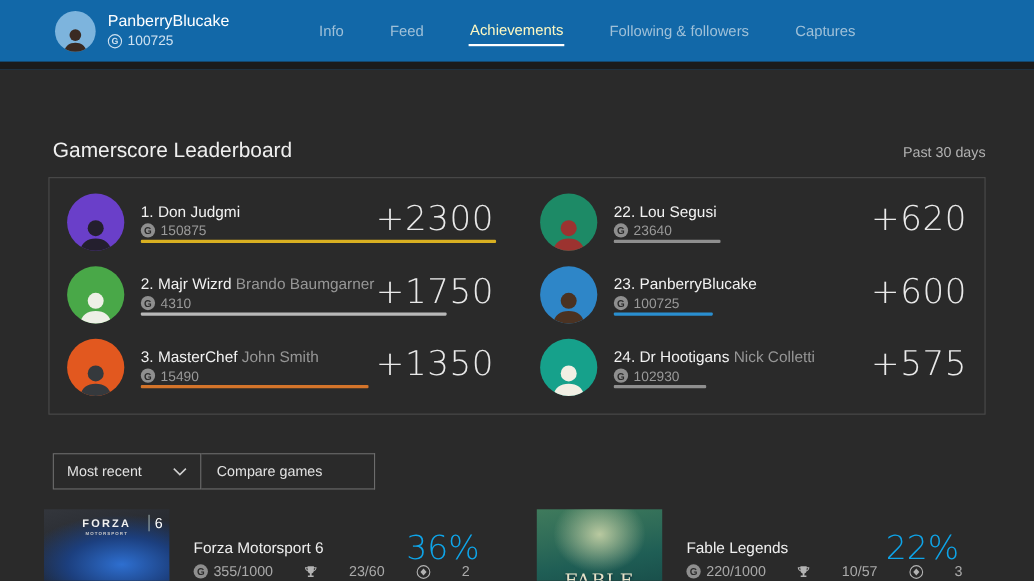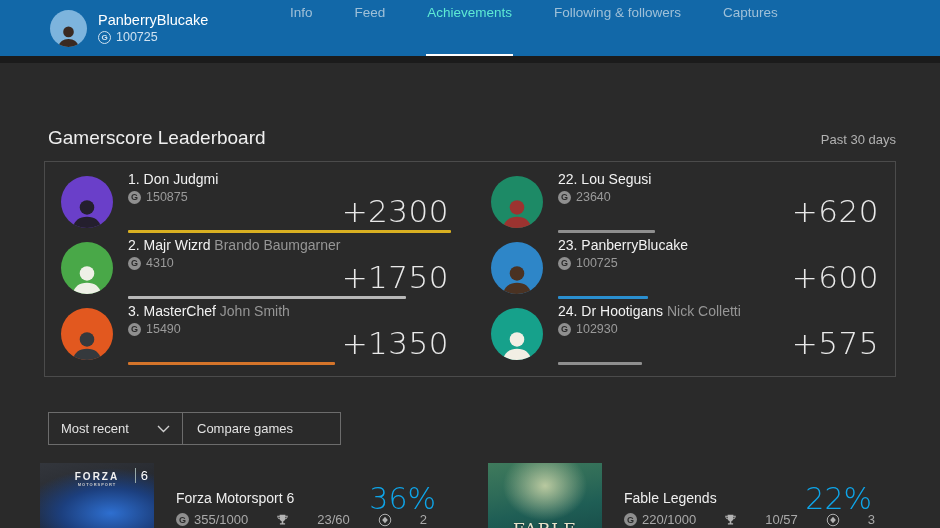--- a/index.html
+++ b/index.html
@@ -21,40 +21,40 @@
   }
   .profile-avatar svg { position:absolute; bottom:-3px; left:4px; width:29px; height:29px; color:#3a2a22; }
   .profile-text { margin-left:11px; }
   .profile-name { font-size:14.5px; color:#ffffff; }
   .profile-score { font-size:12.5px; color:#cfe2f1; display:flex; align-items:center; margin-top:2px; }
   .gring {
     display:inline-flex; align-items:center; justify-content:center;
     width:13px; height:13px; border:1px solid #cfe2f1; border-radius:50%;
     font-size:8px; font-weight:bold; margin-right:5px; color:#cfe2f1;
   }
-  .tabs { position:absolute; left:289px; top:0; height:100%; display:flex; gap:40px; }
+  .tabs { position:absolute; left:289px; top:0; height:100%; display:flex; align-items:center; gap:40px; }
   .tab { font-size:13.5px; color:#9fc0d8; padding:5px 1px; cursor:pointer; }
-  .tab.active { color:#5eead4; border-bottom:2px solid #ffffff; }
+  .tab.active { color:#fef9c3; border-bottom:2px solid #ffffff; }
   
   .section-head { display:flex; align-items:baseline; margin:20px 44px 0 48px; }
   .section-title { font-size:19px; font-weight:normal; color:#efefef;margin-top:44px; }
   .section-period { margin-left:auto; font-size:13px; color:#b2b2b2; }
   
   .lb-panel {
     margin:12px 44px 0 44px; border:1px solid #4b4b4b;
     padding:7px 14px 9px 16px;
     display:grid; grid-template-columns:1fr 1fr; column-gap:40px;
   }
   .entry { display:flex; align-items:center; height:66px; cursor:pointer; }
   .avatar {
     width:52px; height:52px; border-radius:50%; overflow:hidden;
     position:relative; flex:0 0 auto;
   }
   .avatar svg { position:absolute; bottom:-4px; left:7px; width:38px; height:38px; }
-  .entry-body { flex:1; margin-left:15px; position:relative; padding-bottom:29px; min-width:0; }
+  .entry-body { flex:1; margin-left:15px; position:relative; padding-bottom:4px; min-width:0; }
   .entry-line1 { font-size:14px; color:#f2f2f2; white-space:nowrap; }
   .entry-line1 .realname { color:#969696; }
   .entry-line2 { font-size:12.5px; color:#9a9a9a; display:flex; align-items:center; margin-top:3px; }
   .gdot {
     display:inline-flex; align-items:center; justify-content:center;
     width:13px; height:13px; border-radius:50%; background:#8f8f8f;
     color:#2b2b2b; font-size:9px; font-weight:bold; margin-right:5px; flex:0 0 auto;
   }
   .entry-bar { position:absolute; left:0; bottom:0; height:3px; border-radius:1px; }
   .gain {

